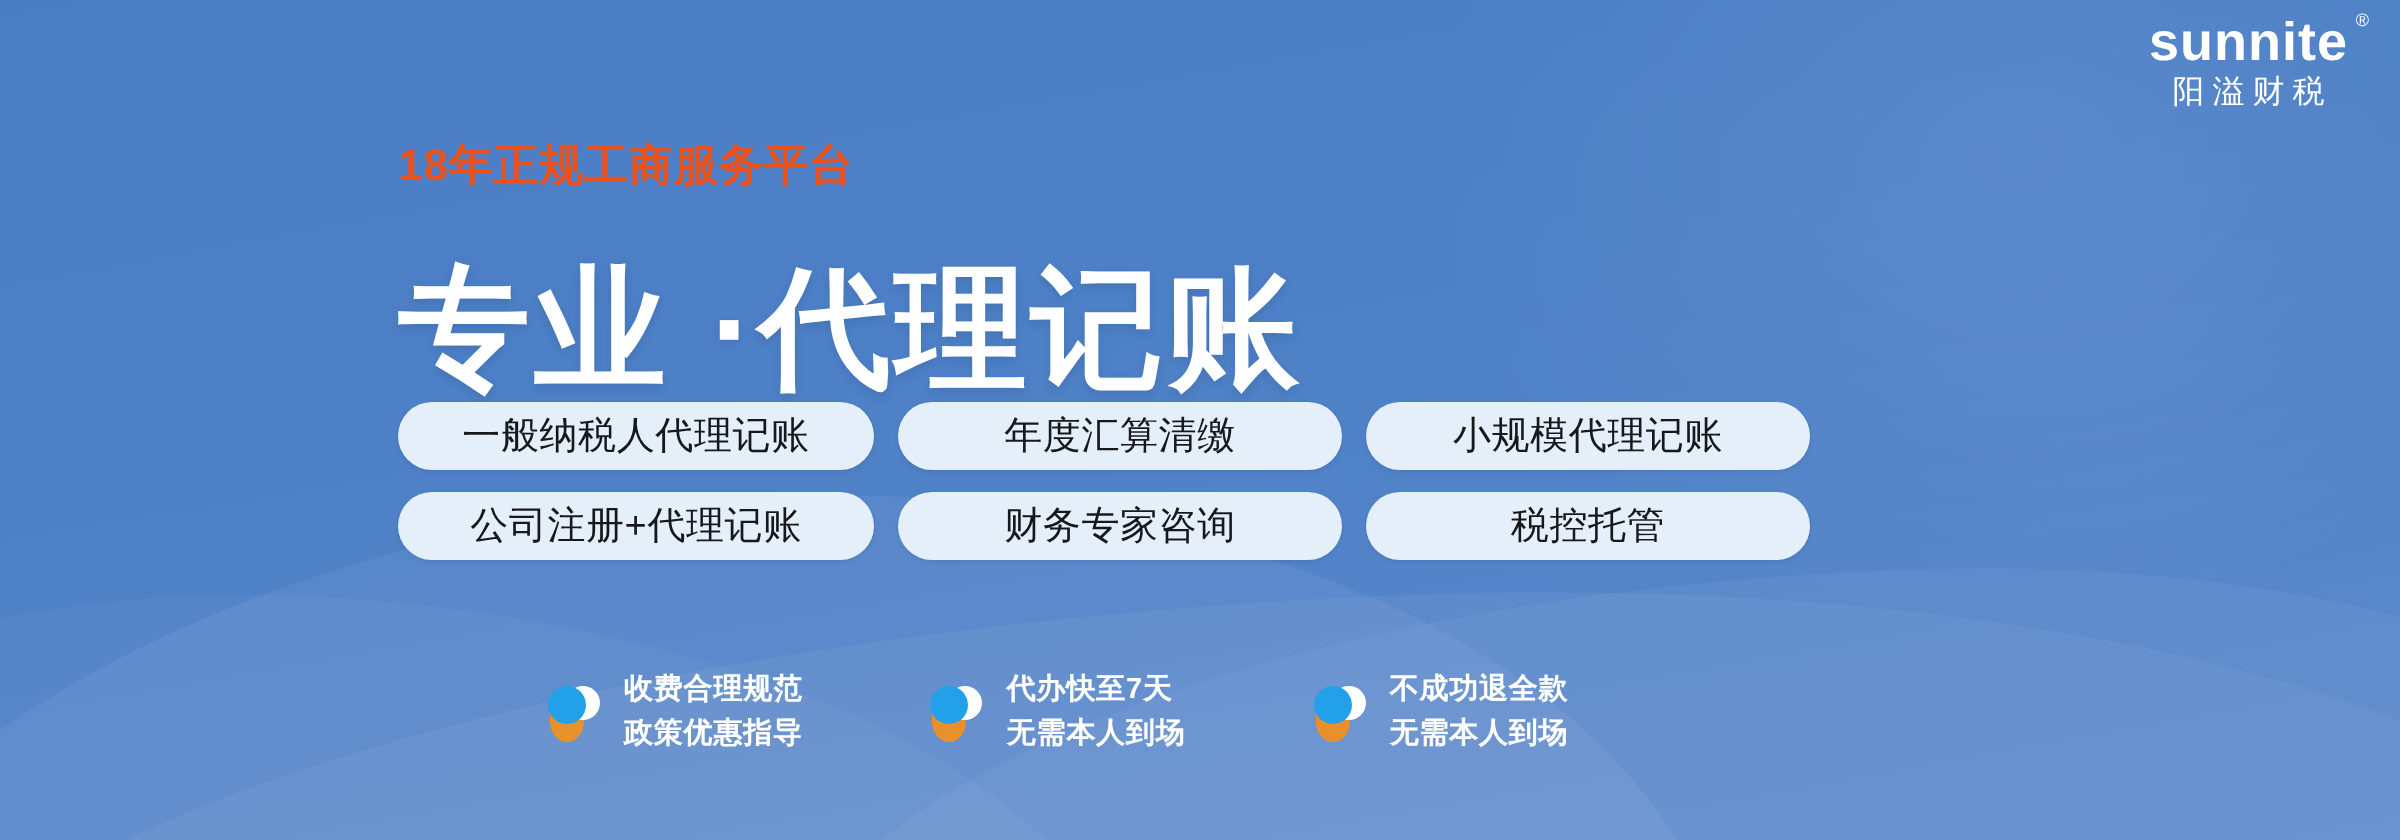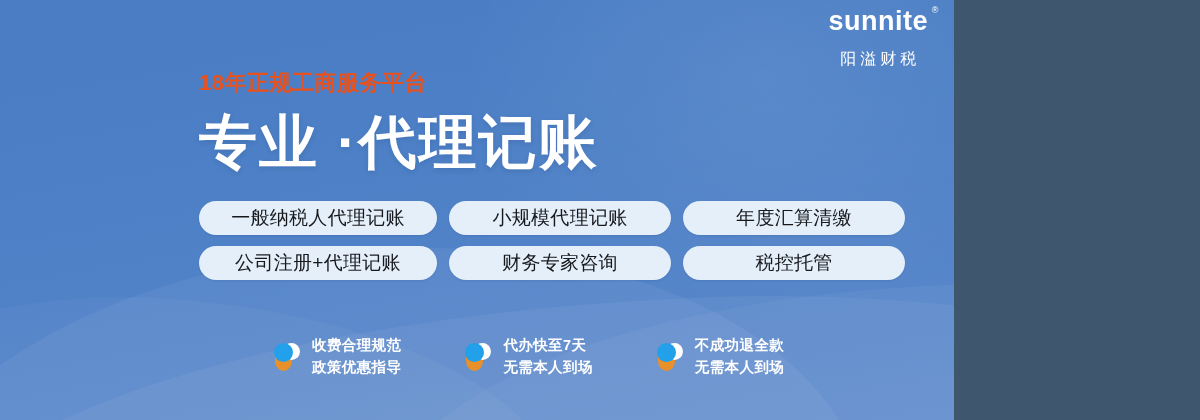--- a/index.html
+++ b/index.html
@@ -3,21 +3,21 @@
 <meta charset="utf-8">
 <style>
   * { margin:0; padding:0; box-sizing:border-box; }
   html,body { background:#3f566f; }
   body {
     font-family:"Liberation Sans","DejaVu Sans",sans-serif;
   }
 
   .banner{
     position:relative;
-    width:954px;
+    width:1200px;
     height:420px;
     overflow:hidden;
     background:linear-gradient(170deg,#4a7cc4 0%,#4d80c6 38%,#5283c8 62%,#5e8bcc 100%);
     text-decoration:underline;
   }
 
   
   .wave{ position:absolute; pointer-events:none; }
 
   .wave-a{
@@ -68,44 +68,44 @@
     color:#ffffff;
     display:inline-block;
   }
   .logo-reg{
     position:absolute;
     right:-11px; top:-2px;
     font-size:9px;
     font-weight:400;
   }
   .logo-sub{
-    margin-top:16px;
+    margin-top:4px;
     font-size:16px;
     letter-spacing:4px;
     color:#ffffff;
     font-weight:400;
     padding-left:4px;
   }
 
   
   .copy{ position:absolute; left:199px; top:72px; }
 
   .tagline{
     color:#e8521e;
     font-size:22px;
     font-weight:700;
     letter-spacing:0.5px;
     line-height:1;
     white-space:nowrap;
   }
 
   .headline{
-    margin-top:18px;
-    color:#ffffff;
-    font-size:58px;
+    margin-top:36px;
+    color:#ffffff;
+    font-size:66px;
     font-weight:700;
     letter-spacing:2px;
     line-height:1.05;
     white-space:nowrap;
     text-shadow:0 2px 5px rgba(30,60,110,0.18);
   }
 
   
   .pills{
     position:absolute;
@@ -192,22 +192,22 @@
     <div class="logo-sub">阳溢财税</div>
   </div>
 
   <div class="copy">
     <div class="tagline">18年正规工商服务平台</div>
     <div class="headline">专业 ·代理记账</div>
   </div>
 
   <div class="pills">
     <div class="pill">一般纳税人代理记账</div>
+    <div class="pill">年度汇算清缴</div>
     <div class="pill">小规模代理记账</div>
-    <div class="pill">年度汇算清缴</div>
     <div class="pill">公司注册+代理记账</div>
     <div class="pill">财务专家咨询</div>
     <div class="pill">税控托管</div>
   </div>
 
   <div class="features">
 
     <div class="feature">
       <span class="f-icon">
         <span class="drop"></span>

